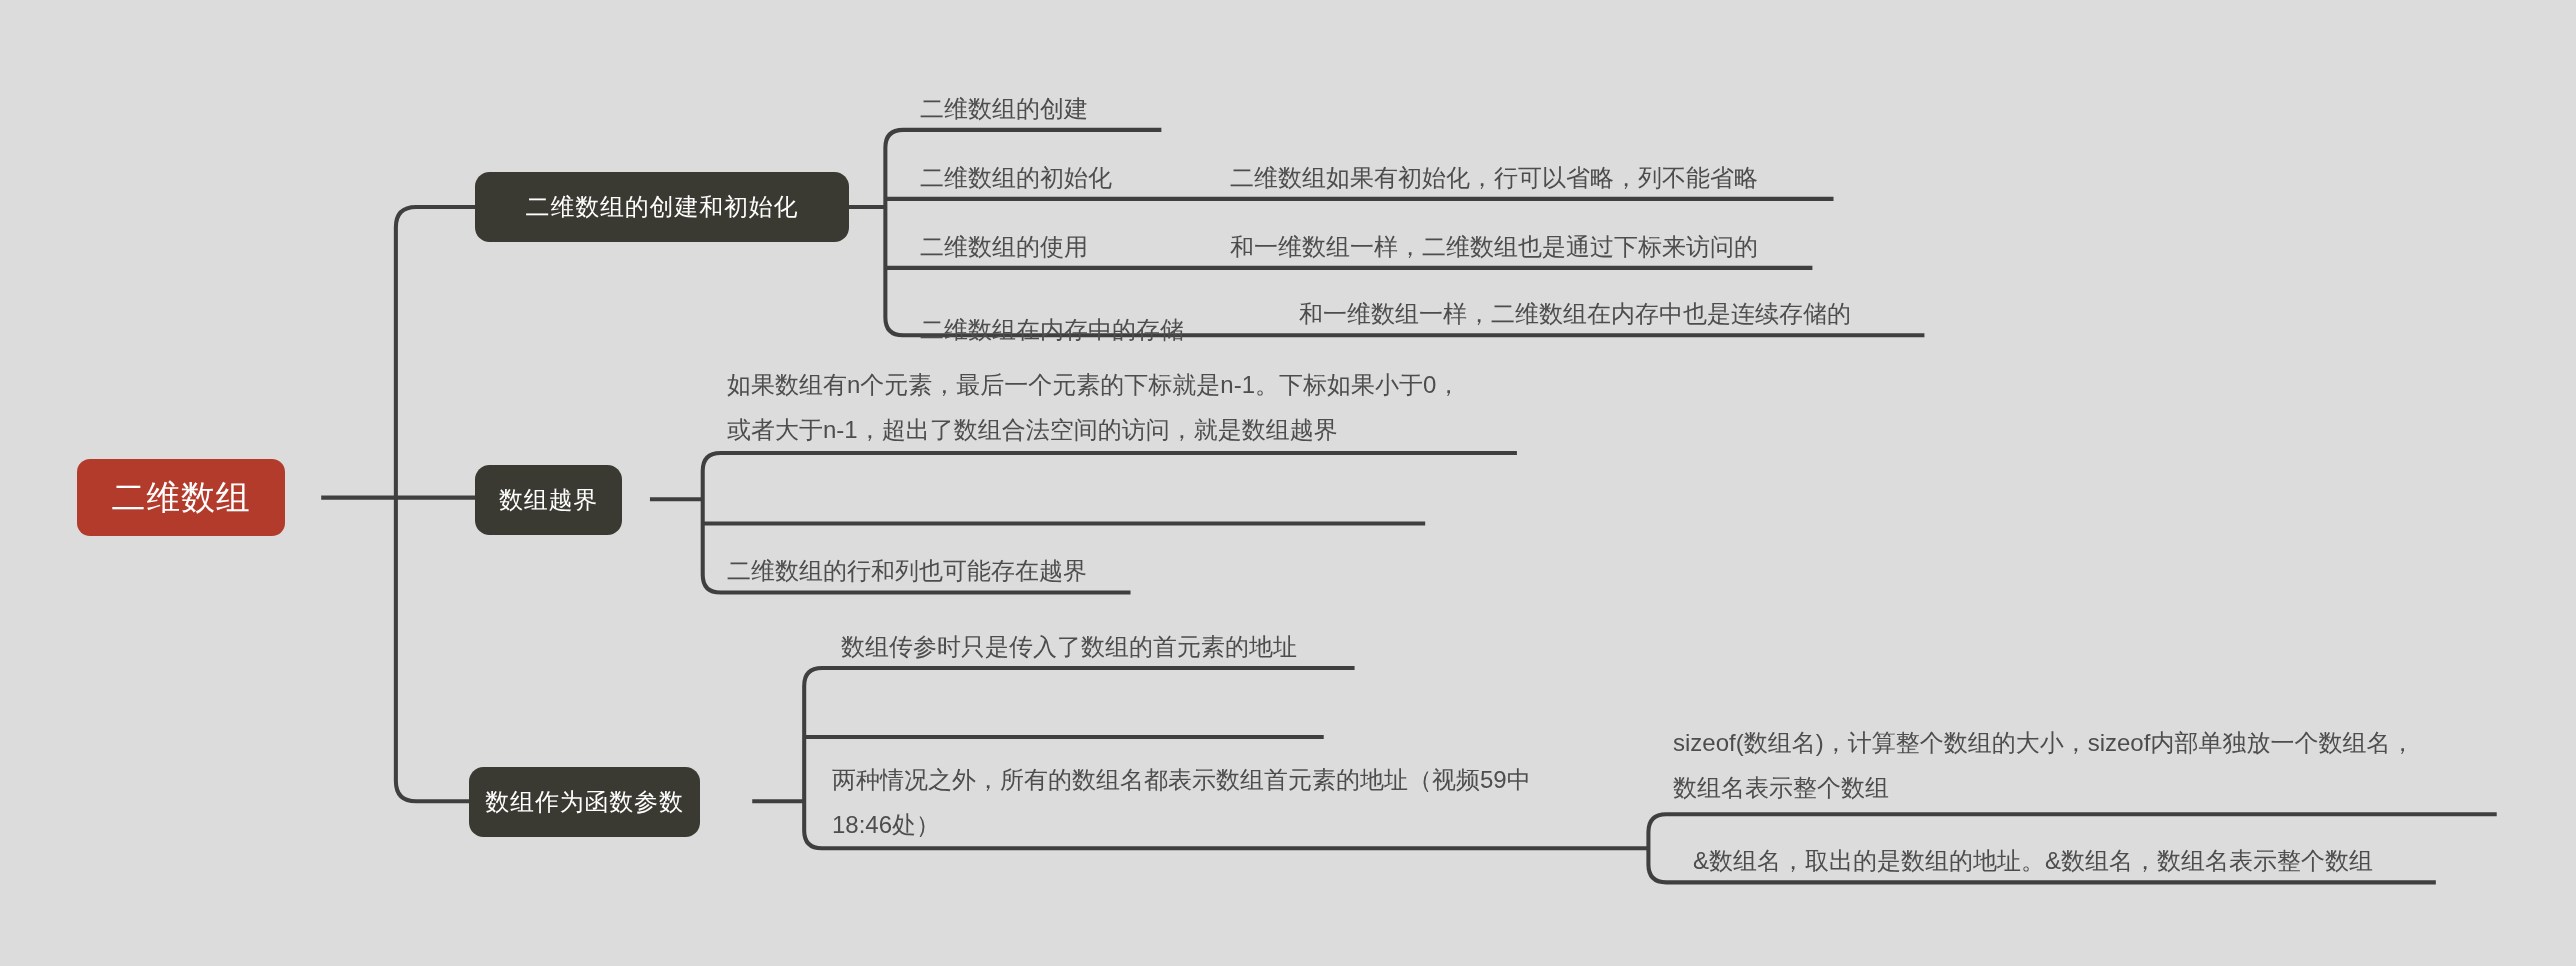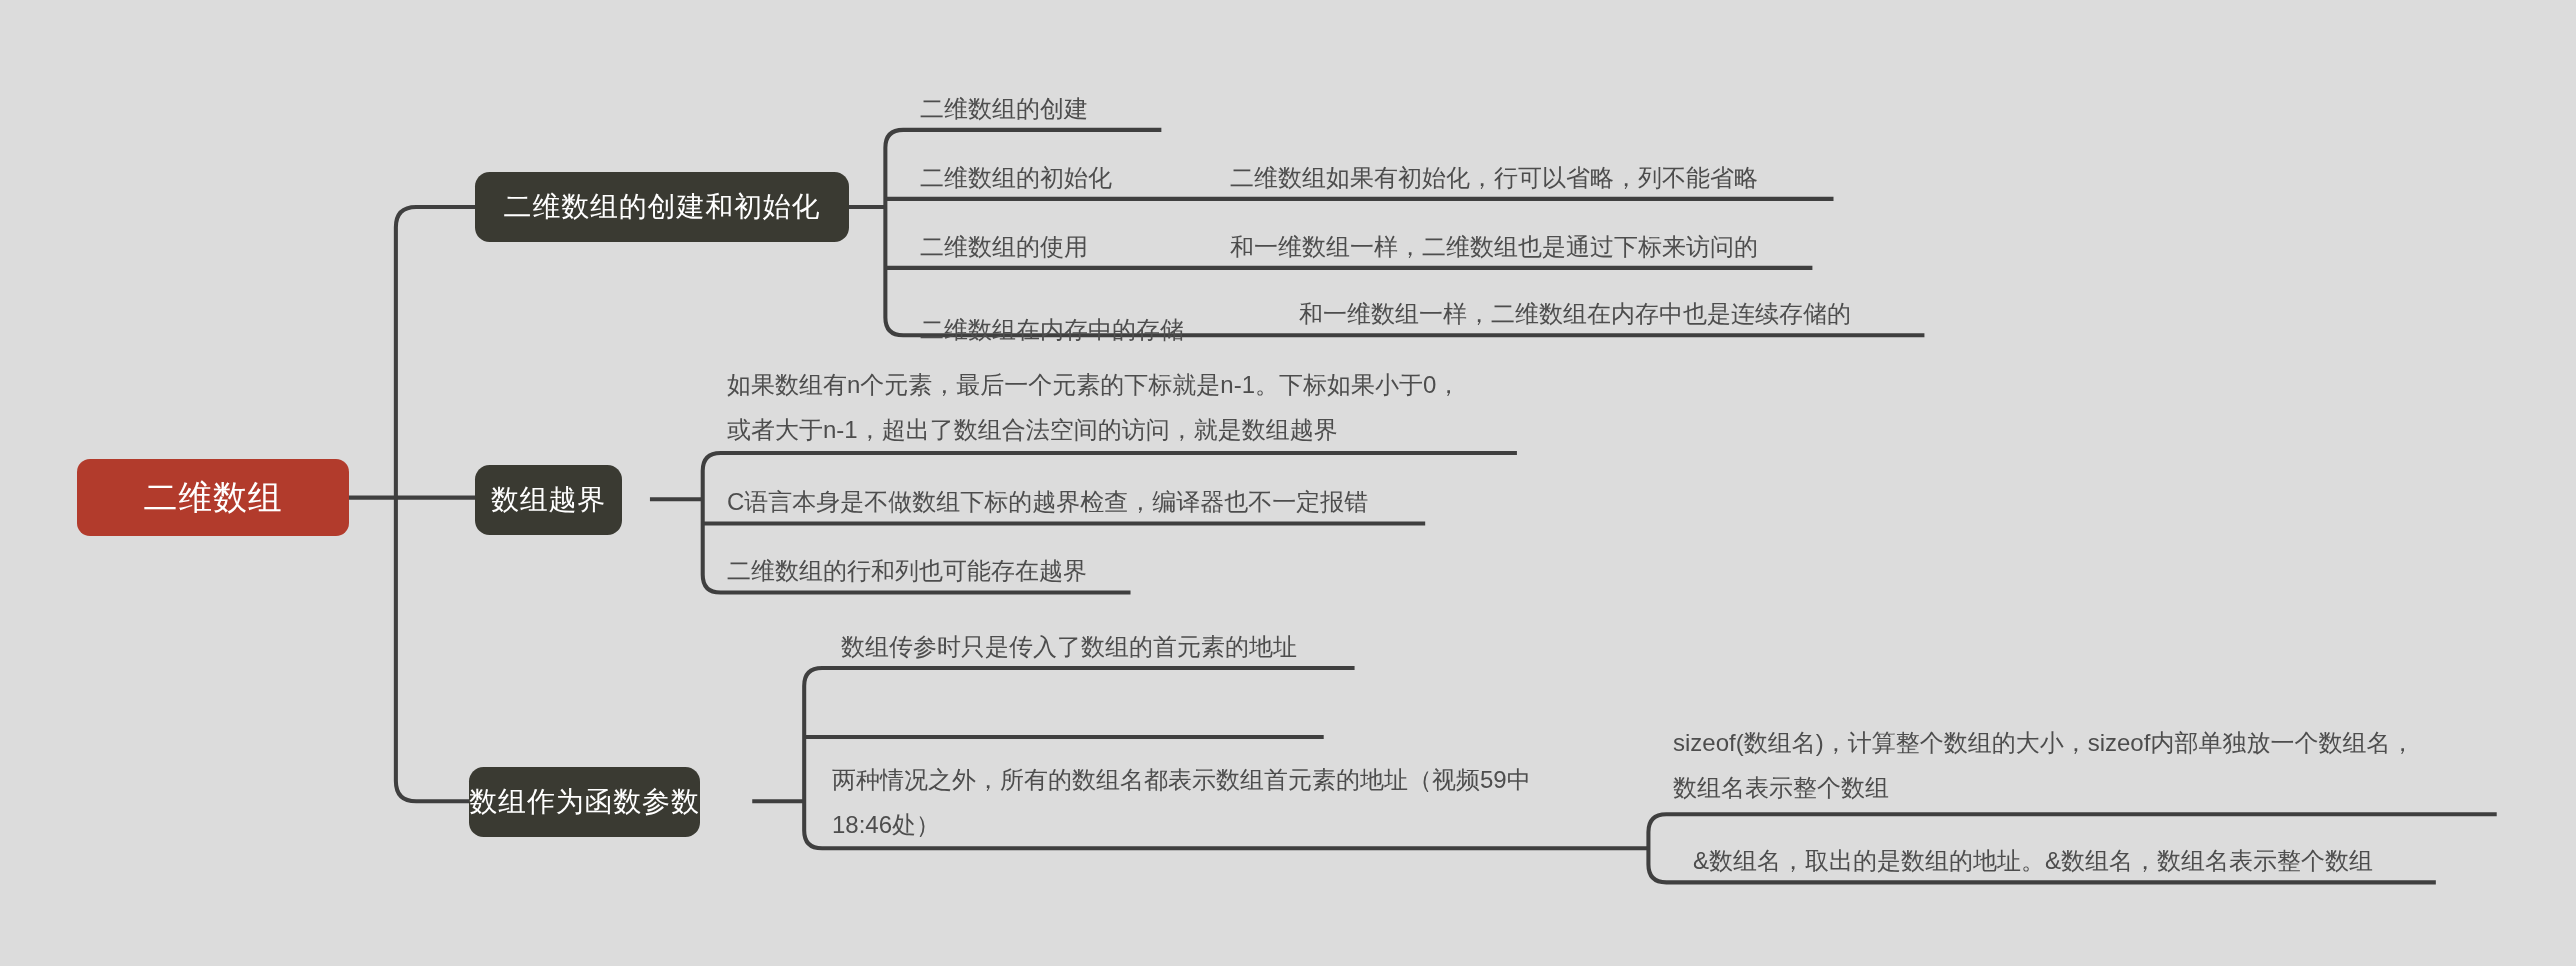--- a/index.html
+++ b/index.html
@@ -6,21 +6,21 @@
     --canvas-bg:#dcdcdc; --line:#3f3f3f; --root-bg:#b23b2c;
     --node-bg:#3a3a32; --node-text:#ffffff; --topic-text:#4d4d4d;
   }
   html,body{margin:0;padding:0;}
   body{font-family:"Liberation Sans","DejaVu Sans",sans-serif;background:var(--canvas-bg);}
   .canvas{position:relative;width:2576px;height:966px;background:var(--canvas-bg);overflow:hidden;}
   svg.edges{position:absolute;left:0;top:0;width:2576px;height:966px;}
   .edge{fill:none;stroke:var(--line);stroke-width:5;}
   .node{position:absolute;display:flex;align-items:center;justify-content:center;
         background:var(--node-bg);color:var(--node-text);border-radius:14.6px;
-        font-size:28px;font-weight:500;letter-spacing:0.8px;white-space:nowrap;box-sizing:border-box;}
+        font-size:24px;font-weight:500;letter-spacing:0.8px;white-space:nowrap;box-sizing:border-box;}
   .node.root{background:var(--root-bg);border-radius:13px;font-size:34px;}
   .topic{position:absolute;color:var(--topic-text);font-size:24px;line-height:32px;white-space:nowrap;}
   .topic.multi{white-space:pre;}
 </style>
 </head>
 <body>
 
 <div class="canvas">
 
   <svg class="edges" xmlns="http://www.w3.org/2000/svg" viewBox="0 0 3172 1190" width="2576" height="966">
@@ -38,37 +38,36 @@
     <path class="edge" d="M 1868 558 H 887 Q 865 558 865 580 V 708 Q 865 730 887 730 H 1392"></path>
     <path class="edge" d="M 865 645 H 1755"></path>
 
     <path class="edge" d="M 926 987 H 990"></path>
     <path class="edge" d="M 1668 823 H 1012 Q 990 823 990 845 V 1023 Q 990 1045 1012 1045 H 2030"></path>
     <path class="edge" d="M 990 908 H 1630"></path>
 
     <path class="edge" d="M 3075 1003 H 2052 Q 2030 1003 2030 1025 V 1065 Q 2030 1087 2052 1087 H 3000"></path>
   </svg>
 
-  <div class="node root" style="left:77px;top:459px;width:272px;height:77px;">二维数组</div>
+  <div class="node root" style="left:77px;top:459px;width:208px;height:77px;">二维数组</div>
 
   <div class="node" style="left:475px;top:172px;width:374px;height:70px;">二维数组的创建和初始化</div>
   <div class="node" style="left:475px;top:465px;width:147px;height:70px;font-family:Liberation Mono, monospace;">数组越界</div>
   <div class="node" style="left:469px;top:767px;width:231px;height:70px;">数组作为函数参数</div>
 
   <div class="topic" style="left:920px;top:93px;text-align:right;">二维数组的创建</div>
   <div class="topic" style="left:920px;top:162px;">二维数组的初始化</div>
   <div class="topic" style="left:1230px;top:162px;">二维数组如果有初始化，行可以省略，列不能省略</div>
   <div class="topic" style="left:920px;top:231px;">二维数组的使用</div>
   <div class="topic" style="left:1230px;top:231px;">和一维数组一样，二维数组也是通过下标来访问的</div>
   <div class="topic" style="left:920px;top:298px;margin-top:16px;">二维数组在内存中的存储</div>
   <div class="topic" style="left:1299px;top:298px;">和一维数组一样，二维数组在内存中也是连续存储的</div>
 
   <div class="topic multi" style="left:727px;top:362px;line-height:45px;">如果数组有n个元素，最后一个元素的下标就是n-1。下标如果小于0，
 或者大于n-1，超出了数组合法空间的访问，就是数组越界</div>
-  <div class="topic" style="left:727px;top:486px;">C语言本身是不做数组下标的越界检查，编译器也不一定报错</div>
   <div class="topic" style="left:727px;top:555px;">二维数组的行和列也可能存在越界</div>
 
   <div class="topic" style="left:841px;top:631px;">数组传参时只是传入了数组的首元素的地址</div>
   <div class="topic multi" style="left:832px;top:757px;line-height:45px;">两种情况之外，所有的数组名都表示数组首元素的地址（视频59中
 18:46处）</div>
 
   <div class="topic multi" style="left:1673px;top:720px;line-height:45px;">sizeof(数组名)，计算整个数组的大小，sizeof内部单独放一个数组名，
 数组名表示整个数组</div>
   <div class="topic" style="left:1693px;top:845px;">&amp;数组名，取出的是数组的地址。&amp;数组名，数组名表示整个数组</div>
 

